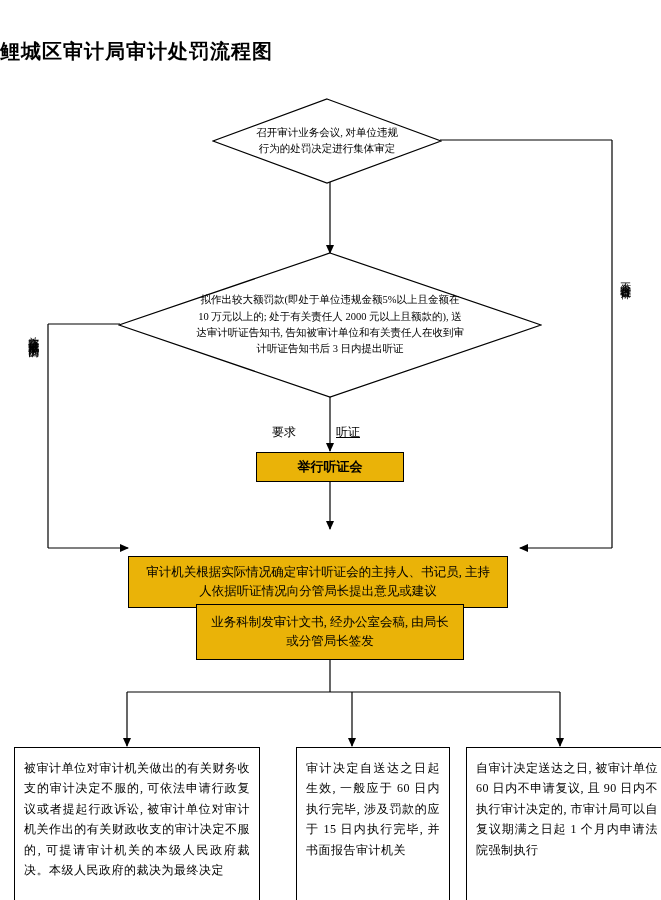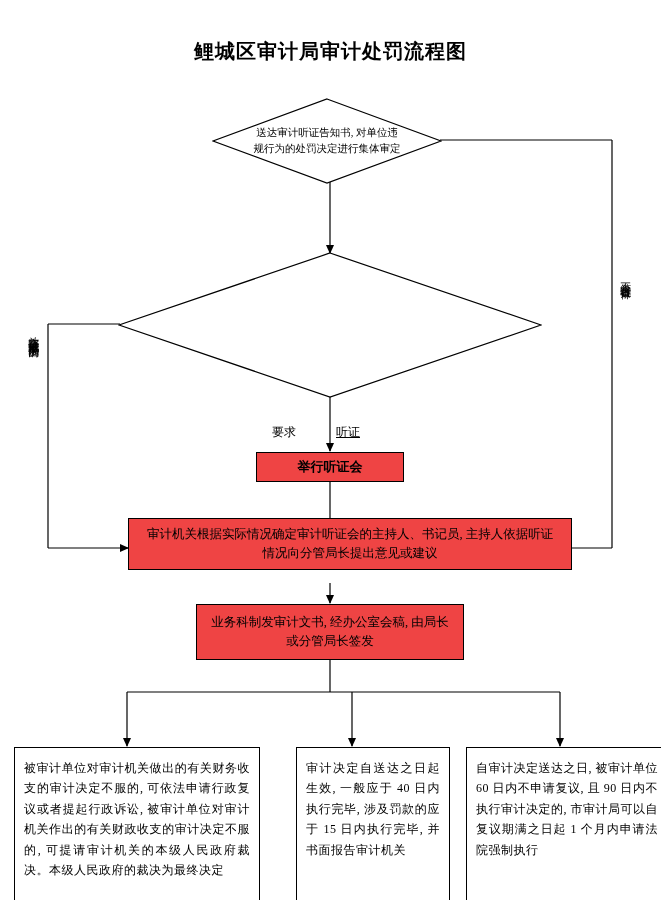--- a/index.html
+++ b/index.html
@@ -28,21 +28,20 @@
     align-items: center;
     justify-content: center;
     text-align: center;
     line-height: 1.5;
   }
   .title {
     position: absolute;
     left: 0;
     top: 38px;
     width: 661px;
-    text-align: center;
     font-size: 20px;
     font-weight: bold;
     letter-spacing: 1px;
   }
   .diamond-wrap {
     position: absolute;
   }
   .diamond-wrap svg {
     position: absolute;
     left: 0; top: 0;
@@ -51,21 +50,21 @@
     position: absolute;
     box-sizing: border-box;
     display: flex;
     align-items: center;
     justify-content: center;
     text-align: center;
     line-height: 1.55;
   }
   .box {
     border: 1px solid #000;
-    background: #ef4444;
+    background: #eab308;
   }
   .vlabel {
     position: absolute;
     writing-mode: vertical-rl;
     text-orientation: upright;
     line-height: 1.35;
     letter-spacing: 1px;
   }
   .plabel {
     position: absolute;
@@ -115,47 +114,48 @@
   <line x1="127" y1="692" x2="560" y2="692" stroke="#000" stroke-width="1.2"></line>
   <line x1="127" y1="692" x2="127" y2="746" stroke="#000" stroke-width="1.2" marker-end="url(#arrow)"></line>
   <line x1="352" y1="692" x2="352" y2="746" stroke="#000" stroke-width="1.2" marker-end="url(#arrow)"></line>
   <line x1="560" y1="692" x2="560" y2="746" stroke="#000" stroke-width="1.2" marker-end="url(#arrow)"></line>
 </svg>
 
 <div class="diamond-wrap" style="left:212px; top:98px; width:230px; height:86px;">
   <svg width="230" height="86" viewBox="0 0 230 86">
     <polygon points="115,1 229,43 115,85 1,43" fill="#ffffff" stroke="#000000" stroke-width="1.2"></polygon>
   </svg>
-  <div class="diamond-text" style="left:40px; top:8px; width:150px; height:70px; font-size:10.5px;">送达审计听证告知书, 对单位违规行为的处罚决定进行集体审定</div>
+  <div class="diamond-text" style="left:40px; top:8px; width:150px; height:70px; font-size:10.5px;">召开审计业务会议, 对单位违规行为的处罚决定进行集体审定</div>
 </div>
 
 <div class="diamond-wrap" style="left:118px; top:252px; width:424px; height:146px;">
   <svg width="424" height="146" viewBox="0 0 424 146">
     <polygon points="212,1 423,73 212,145 1,73" fill="#ffffff" stroke="#000000" stroke-width="1.2"></polygon>
   </svg>
+  <div class="diamond-text" style="left:77px; top:16px; width:270px; height:114px; font-size:10.5px;">拟作出较大额罚款(即处于单位违规金额5%以上且金额在 10 万元以上的; 处于有关责任人 2000 元以上且额款的), 送达审计听证告知书, 告知被审计单位和有关责任人在收到审计听证告知书后 3 日内提出听证</div>
 </div>
 
 <div class="node box" style="left:256px; top:452px; width:148px; height:30px; font-size:13px; font-weight:bold;">
   <span>举行听证会</span>
 </div>
 
-<div class="node box" style="left:128px; top:518px; width:444px; height:52px; font-size:12.5px; padding:4px 14px;">
+<div class="node box" style="left:128px; top:556px; width:380px; height:52px; font-size:12.5px; padding:4px 14px;">
   <span>审计机关根据实际情况确定审计听证会的主持人、书记员, 主持人依据听证情况向分管局长提出意见或建议</span>
 </div>
 
 <div class="node box" style="left:196px; top:604px; width:268px; height:56px; font-size:12.5px; padding:22px 14px;">
   <span>业务科制发审计文书, 经办公室会稿, 由局长或分管局长签发</span>
 </div>
 
 <div class="bottom-box" style="position:absolute; left:14px; top:747px; width:226px; height:136px; font-size:12px;">
   <span>被审计单位对审计机关做出的有关财务收支的审计决定不服的, 可依法申请行政复议或者提起行政诉讼, 被审计单位对审计机关作出的有关财政收支的审计决定不服的, 可提请审计机关的本级人民政府裁决。本级人民政府的裁决为最终决定</span>
 </div>
 
 <div class="bottom-box" style="position:absolute; left:296px; top:747px; width:134px; height:136px; font-size:12px;">
-  <span>审计决定自送达之日起生效, 一般应于 40 日内执行完毕, 涉及罚款的应于 15 日内执行完毕, 并书面报告审计机关</span>
+  <span>审计决定自送达之日起生效, 一般应于 60 日内执行完毕, 涉及罚款的应于 15 日内执行完毕, 并书面报告审计机关</span>
 </div>
 
 <div class="bottom-box" style="position:absolute; left:466px; top:747px; width:182px; height:136px; font-size:12px;">
   <span>自审计决定送达之日, 被审计单位 60 日内不申请复议, 且 90 日内不执行审计决定的, 市审计局可以自复议期满之日起 1 个月内申请法院强制执行</span>
 </div>
 
 <div class="plabel" style="left:272px; top:424px; font-size:12px;">要求</div>
 <div class="plabel" style="left:336px; top:424px; font-size:12px;text-decoration:underline;">听证</div>
 
 <div class="vlabel" style="left:618px; top:274px; height:124px; font-size:11px;">不符合听证条件</div>

